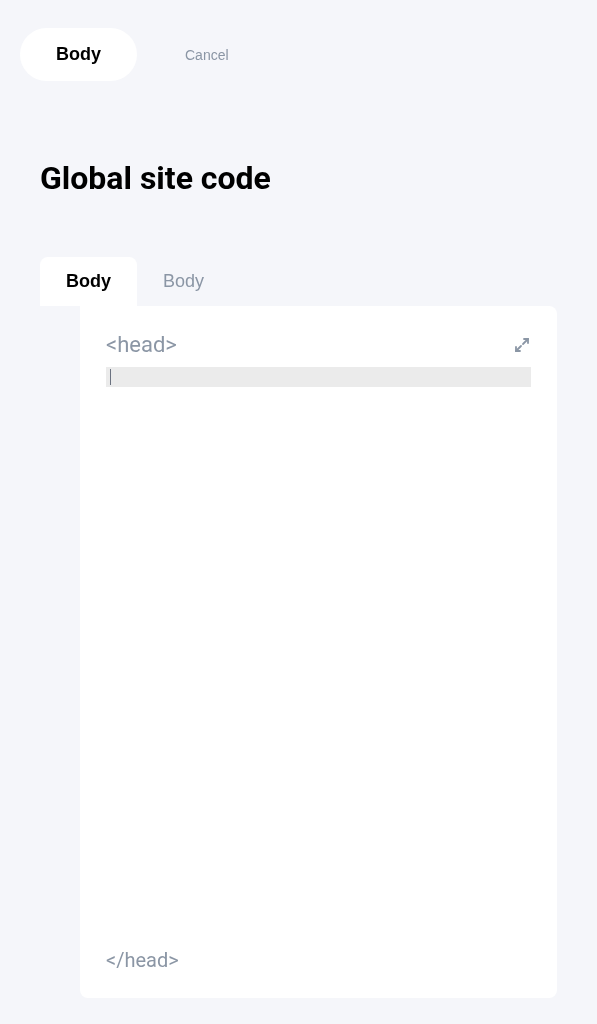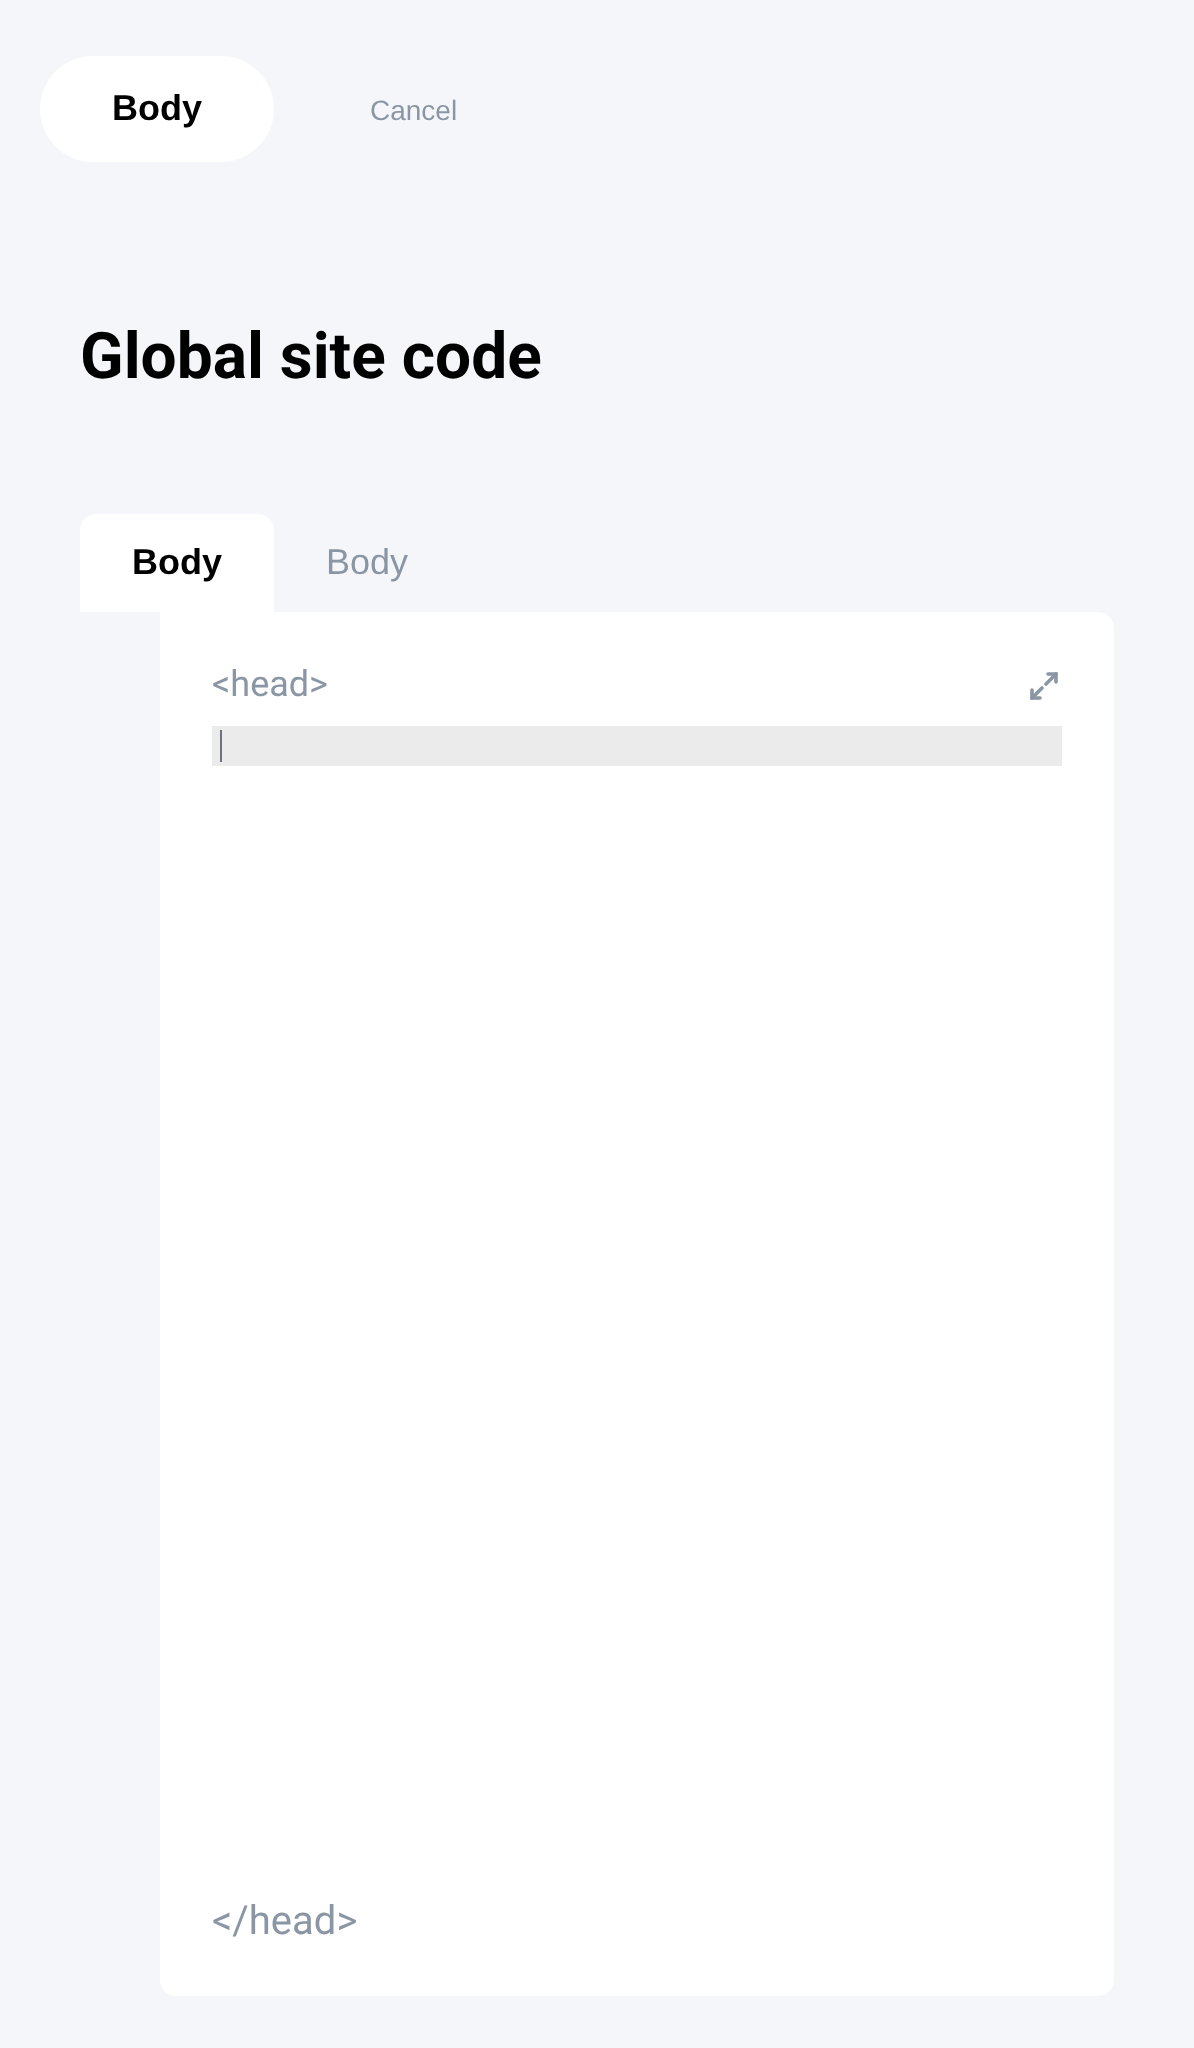--- a/index.html
+++ b/index.html
@@ -78,21 +78,21 @@
       flex-direction: column;
       position: relative;
     }
     .editor-header {
       display: flex;
       align-items: center;
       justify-content: space-between;
       margin-bottom: 10px;
     }
     .head-tag {
-      font-size: 18px;
+      font-size: 22px;
       color: #8b96a5;
       font-weight: 400;
     }
     .expand-icon {
       color: #8b96a5;
       cursor: pointer;
       width: 18px;
       height: 18px;
       display: flex;
       align-items: center;

